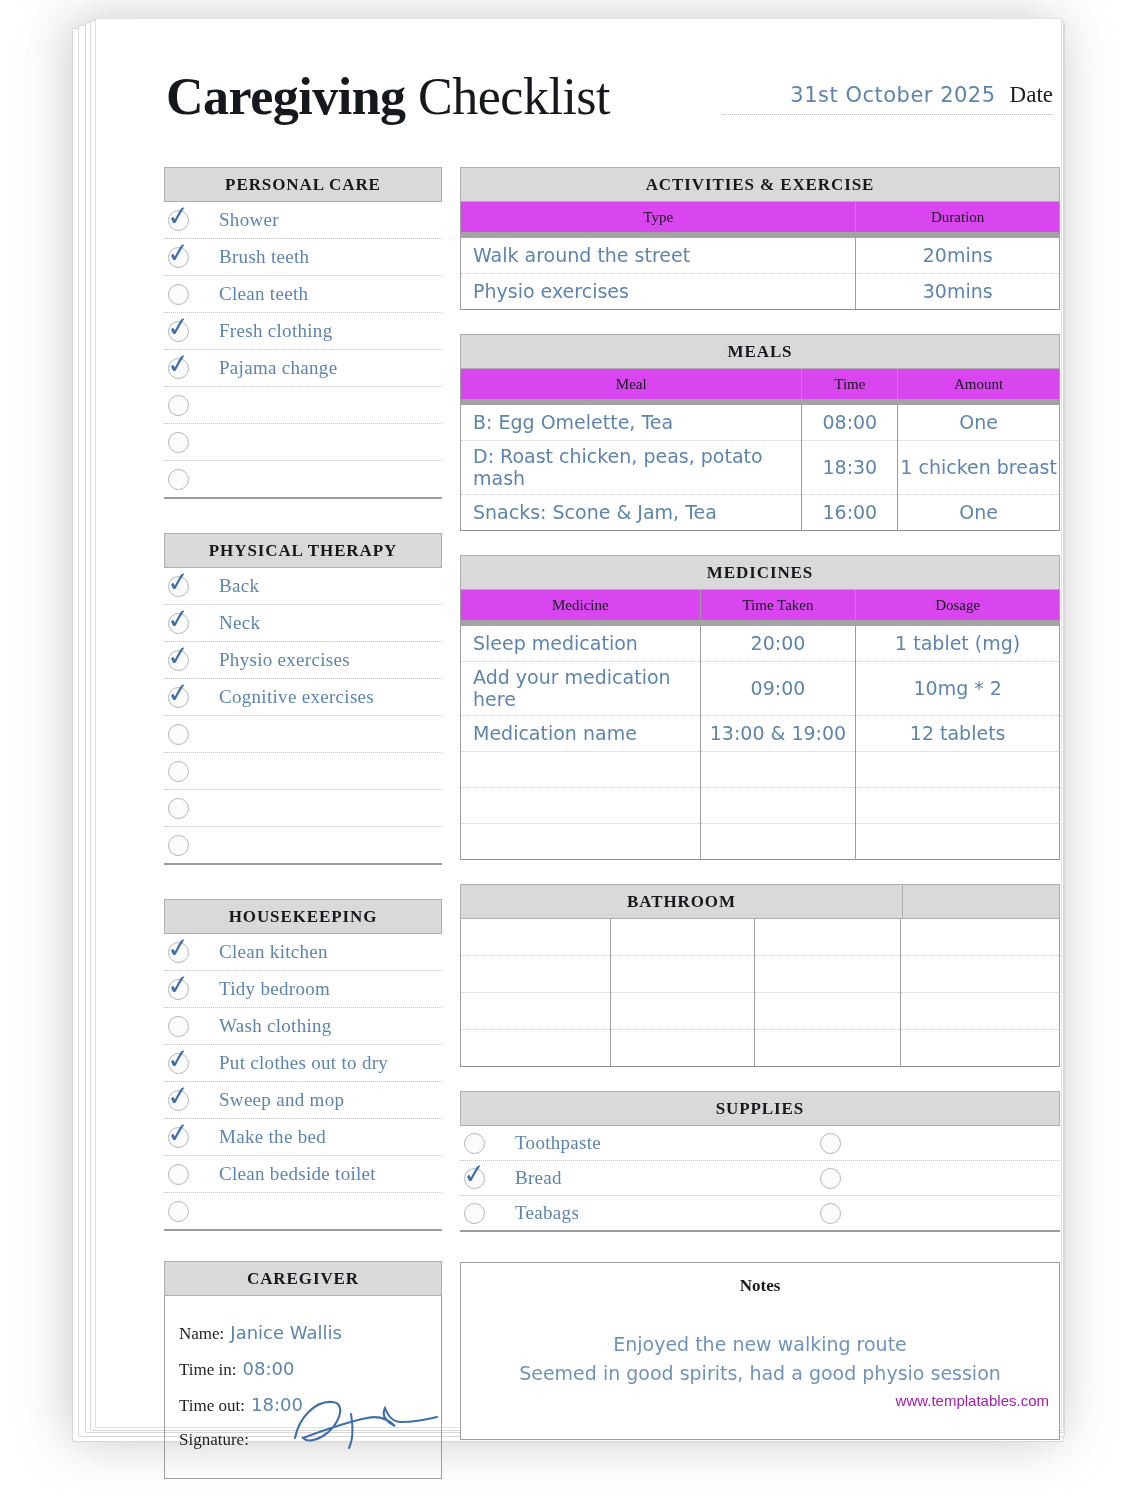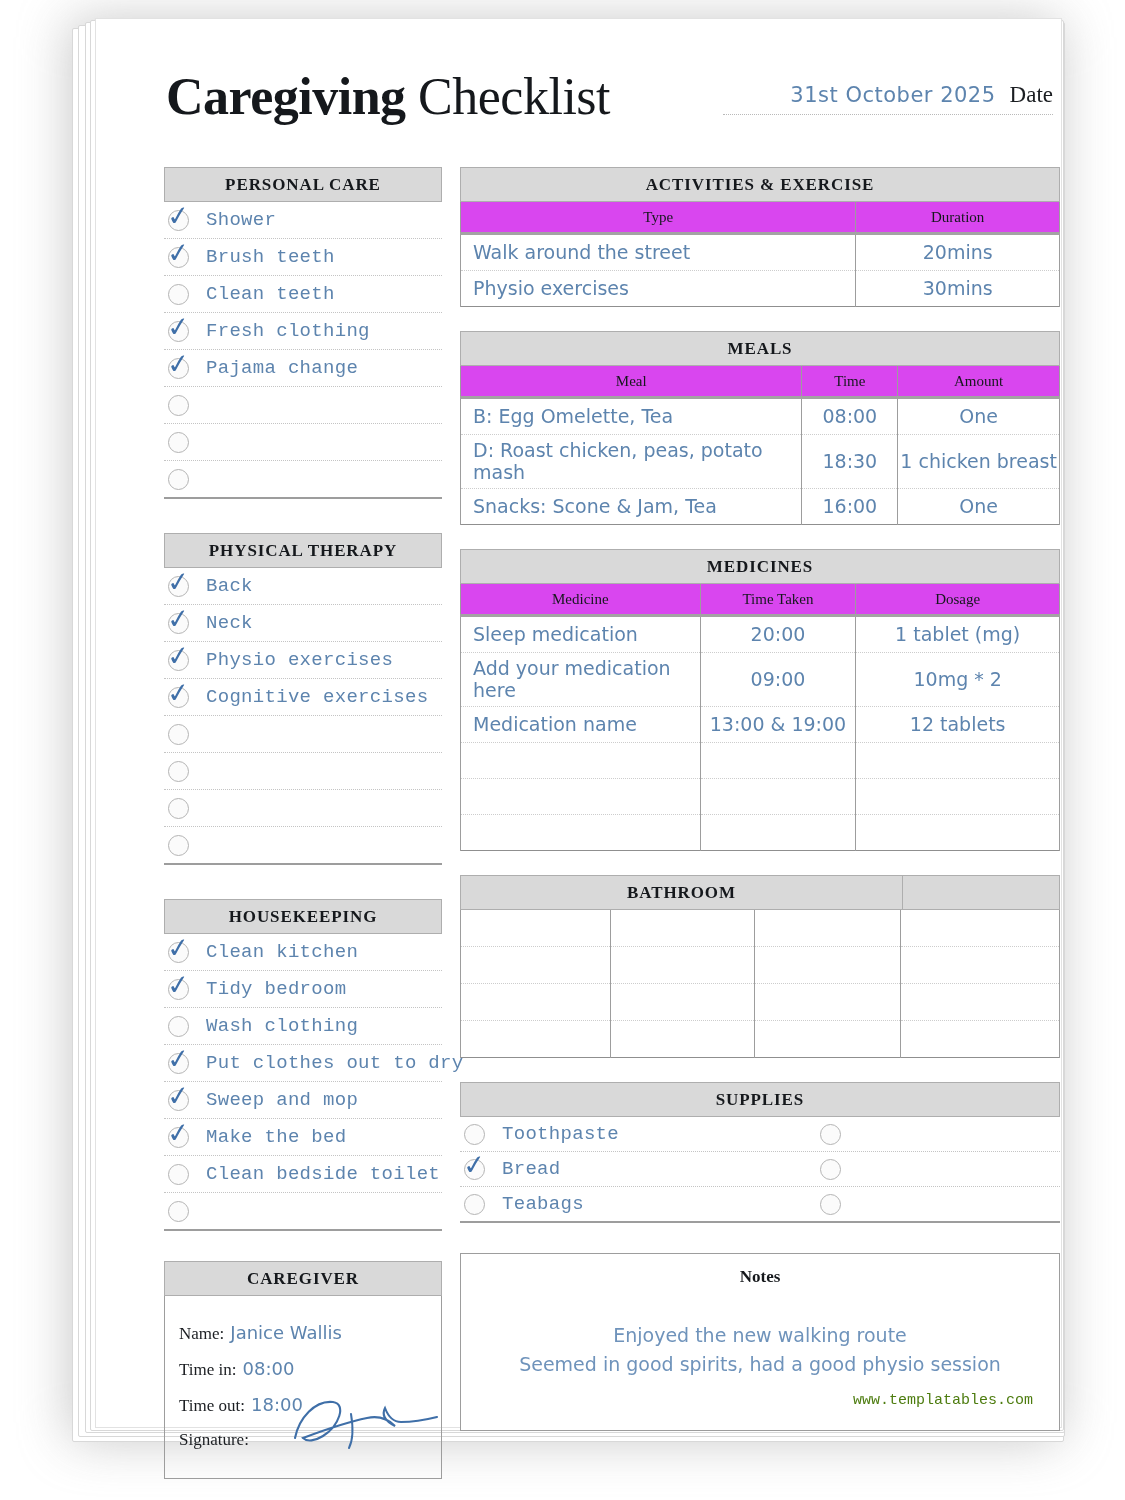--- a/index.html
+++ b/index.html
@@ -61,39 +61,39 @@
     border:1.6px solid #b4b4b4;background:#fbfbfb;
     flex:0 0 19px;margin-left:4px;position:relative;
   }
   .tick{
     position:absolute;left:-2px;top:-9px;
     font-size:27px;line-height:27px;color:#3f6fa8;
     font-family:"DejaVu Sans", sans-serif;font-weight:700;
     transform:rotate(-6deg);
   }
   .chk-label{
-    margin-left:17px;font-family:Liberation Mono, monospace;
+    margin-left:30px;font-family:Liberation Serif, serif;
     font-size:19px;color:#5d84ae;letter-spacing:.3px;white-space:nowrap;text-align:center;
   }
   
   .tbl{width:100%;border-collapse:collapse;border:1px solid #8f8f8f;border-top:none;}
   .tbl th{
     font-family:"Liberation Serif", serif;font-weight:400;font-size:15px;color:#15181c;
     border:1px solid #9d9d9d;border-top:none;padding:7px 0 6px;text-align:center;background:#d946ef;
   }
   .tbl td{
     border-left:1px solid #9d9d9d;border-right:1px solid #9d9d9d;
     border-bottom:1px dotted #cdcdcd;
     font-family:"DejaVu Sans", sans-serif;font-size:19px;color:#5d84ae;
     padding:4px 0 5px;height:26px;
   }
   .tbl tr:last-child td{border-bottom:none;}
   .td-l{text-align:left;padding-left:12px !important;}
   .td-c{text-align:center;}
-  .tbl .thick-top td{border-top:3px solid #a3a3a3;}
+  .tbl .thick-top td{border-top:6px solid #a3a3a3;}
   
   .bath-head{display:flex;}
   .bath-head .bh-main{flex:0 0 73.5%;}
   .bath-head .bh-side{flex:1;background:#d9d9d9;border:1px solid #aeaeae;border-left:none;}
   .bath-tbl{width:100%;border-collapse:collapse;border:1px solid #8f8f8f;border-top:none;}
   .bath-tbl td{
     border-left:1px solid #9d9d9d;border-right:1px solid #9d9d9d;
     border-bottom:1px dotted #cdcdcd;height:34px;
   }
   .bath-tbl tr:last-child td{border-bottom:none;}
@@ -118,22 +118,22 @@
   .notes-title{
     text-align:center;font-family:"Liberation Serif", serif;font-weight:700;
     font-size:17px;color:#15181c;padding-top:13px;
   }
   .notes-body{
     text-align:center;margin-top:34px;
     font-family:"DejaVu Sans", sans-serif;font-size:19px;color:#6f93bb;line-height:1.55;
   }
   
   .footer{
-    position:absolute;right:28px;bottom:18px;
-    font-family:Liberation Mono, monospace;font-size:15px;color:#4d7c0f;
+    position:absolute;right:12px;bottom:18px;
+    font-family:Liberation Sans, sans-serif;font-size:15px;color:#a21caf;
   }
   .spacer-24{height:24px;}
   .spacer-30{height:30px;}
   .spacer-34{height:34px;}
 </style>
 </head>
 <body>
 
 <div id="stage">
   <div class="shadow-blob"></div>

